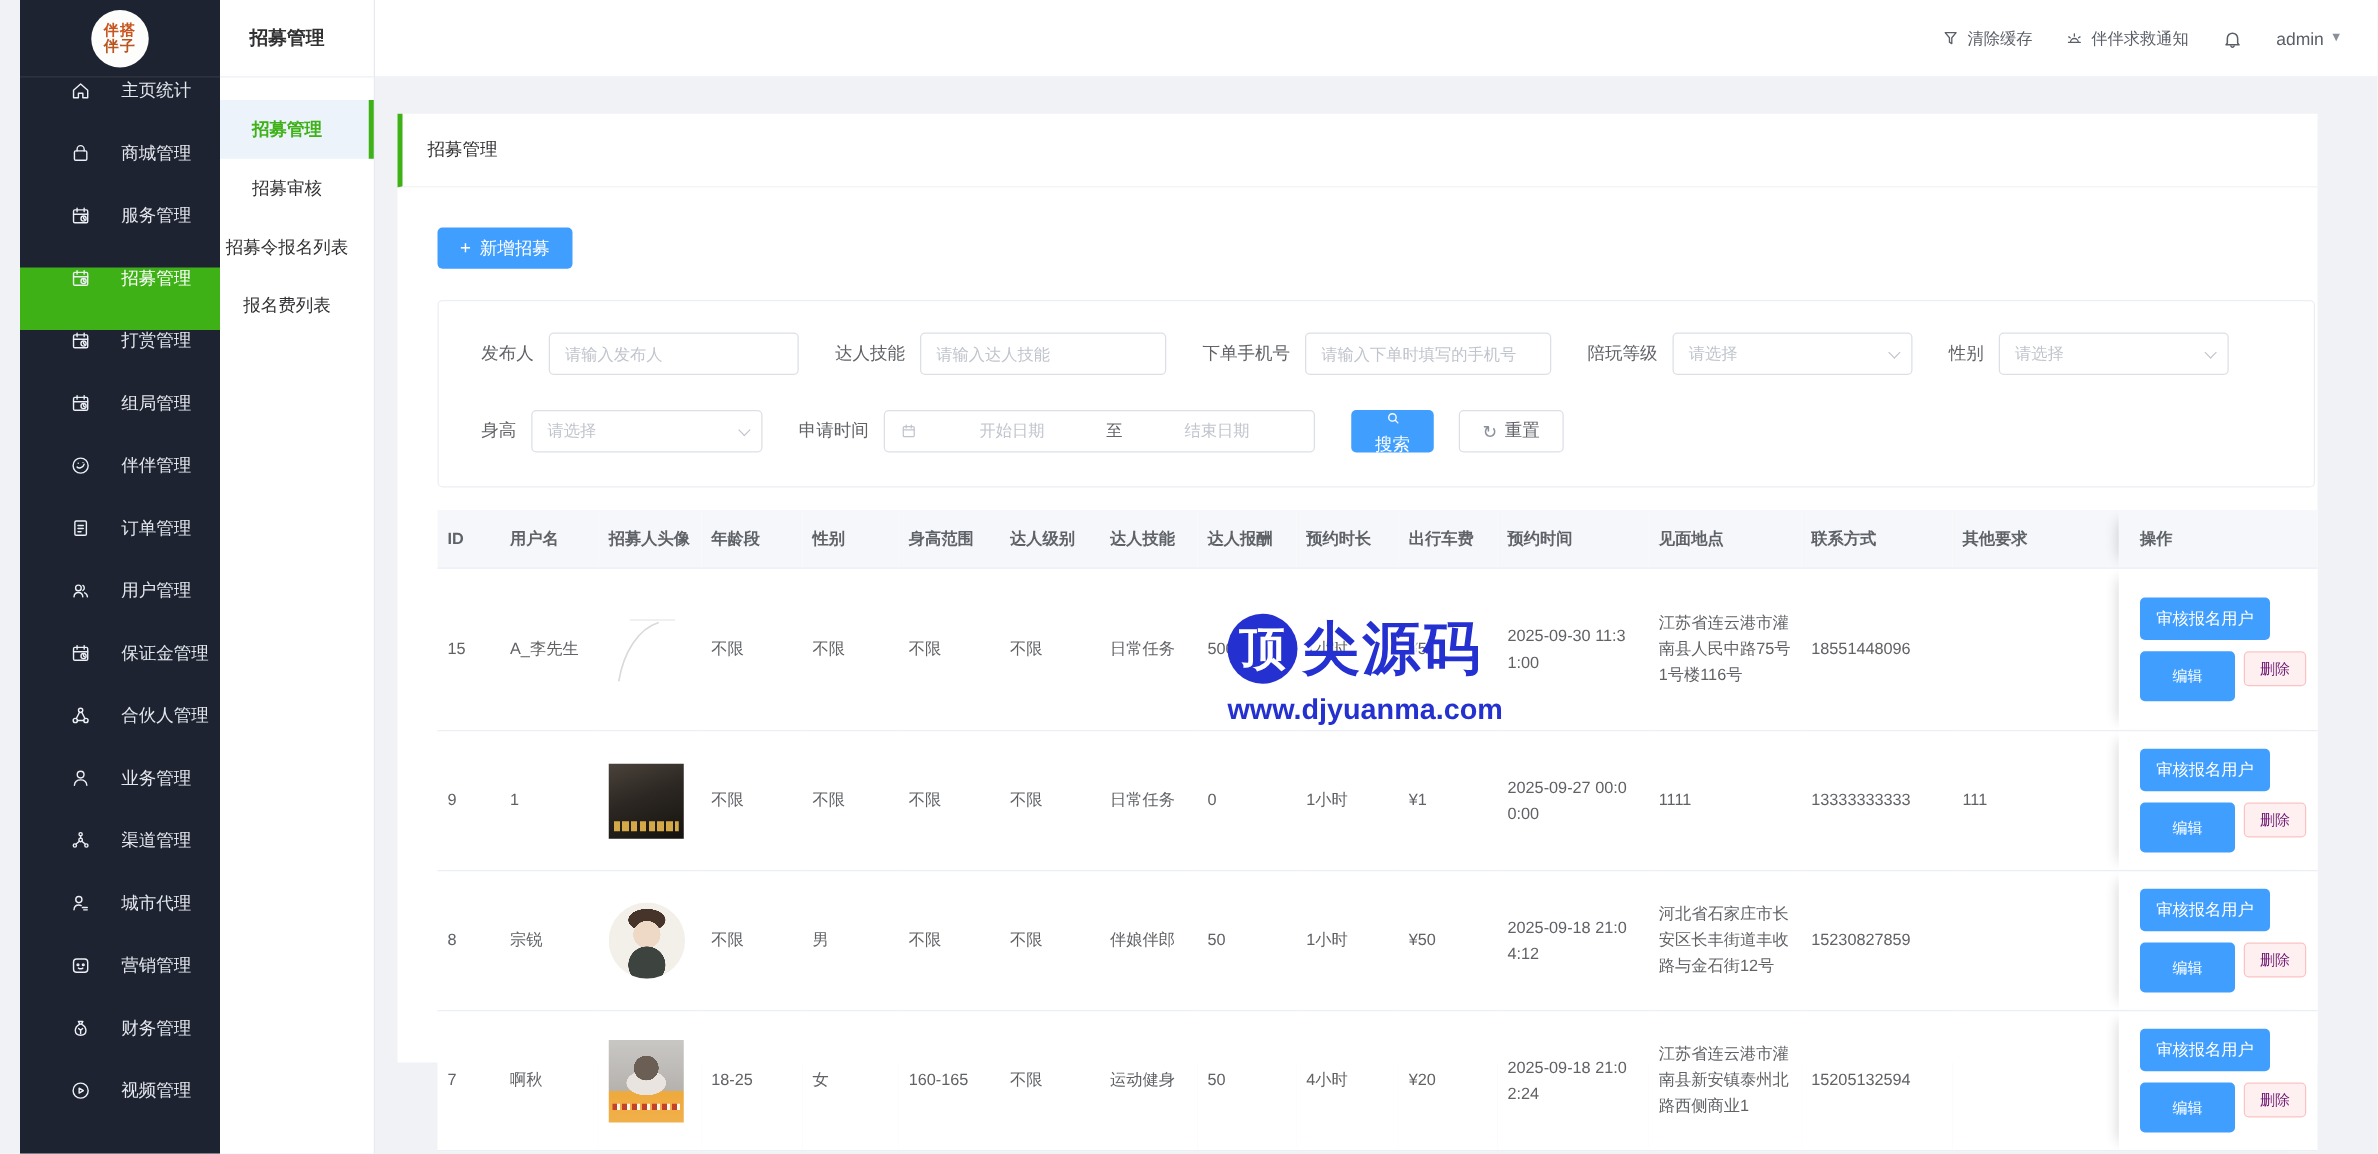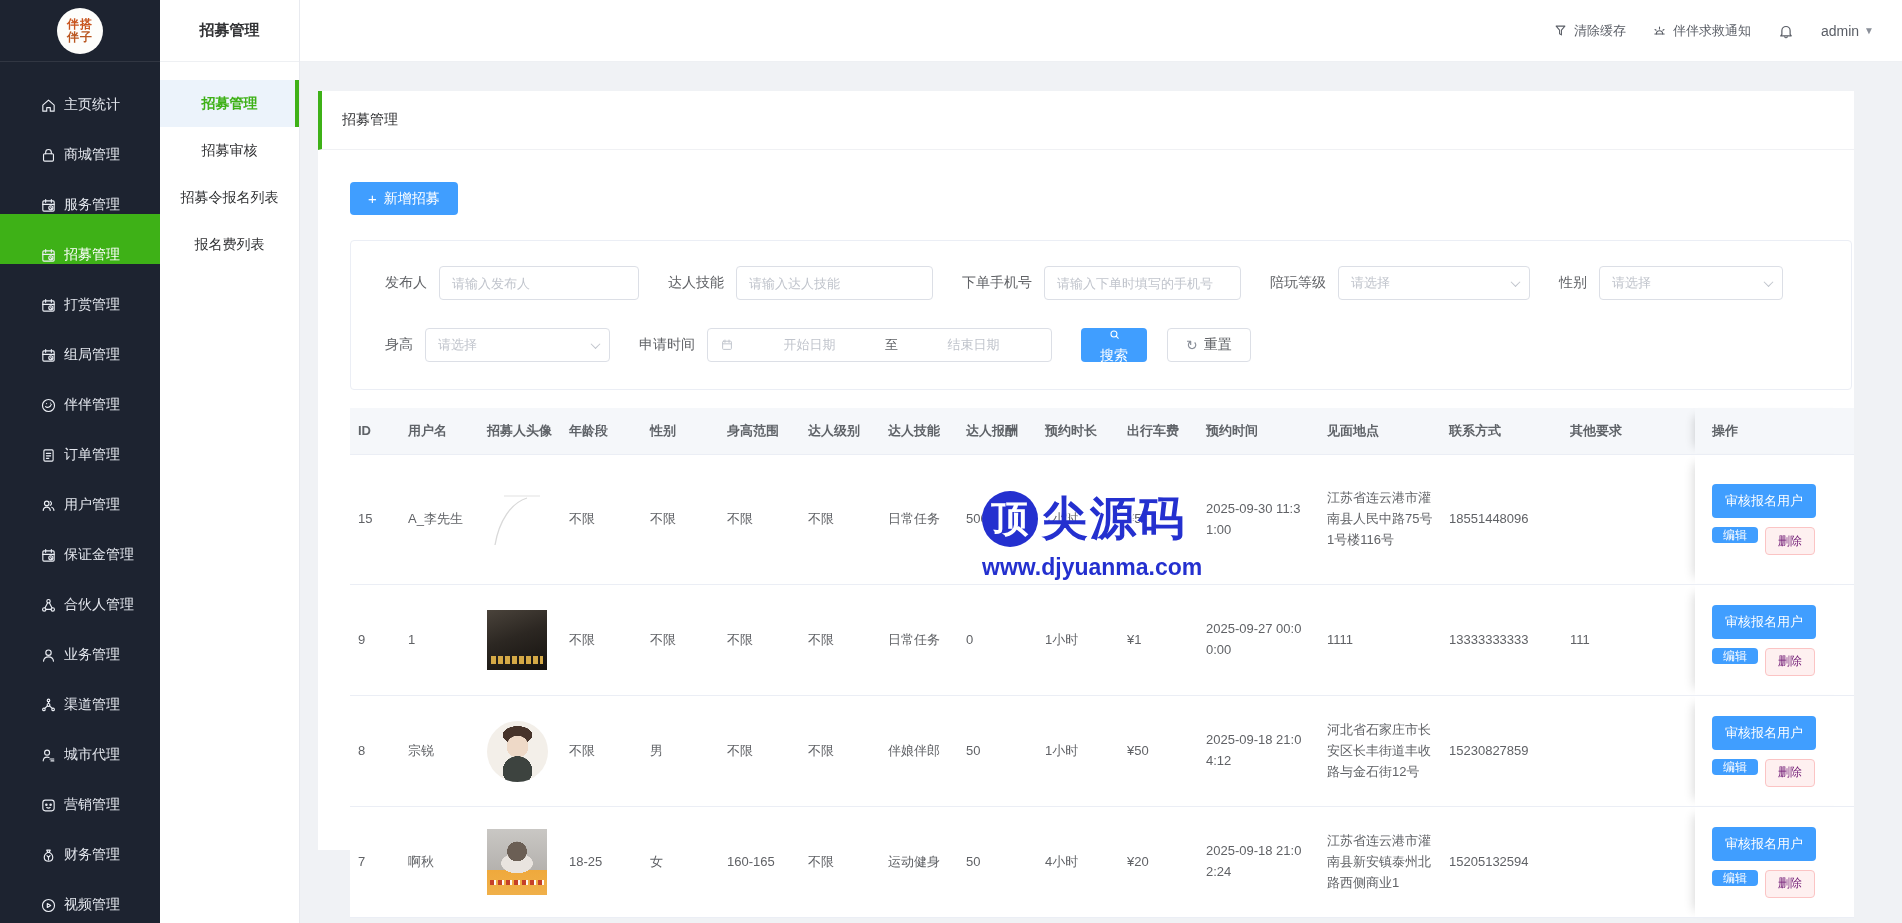--- a/index.html
+++ b/index.html
@@ -1,27 +1,27 @@
 <!DOCTYPE html>
 <html><head>
 <meta charset="utf-8">
 <style>
   * { margin:0; padding:0; box-sizing:border-box; }
   html,body { width:1902px; height:923px; overflow:hidden; }
   body { font-family:"Liberation Sans","DejaVu Sans",sans-serif; background:#f0f2f5; color:#606266; }
   .screen { position:relative; width:1902px; height:923px; }
 
   
-  .sidebar { position:absolute; left:0; top:0; width:160px; height:923px; background:#1d2330; z-index:30; }
+  .sidebar { position:absolute; left:16px; top:0; width:160px; height:923px; background:#1d2330; z-index:30; }
   .logo-area { height:62px; display:flex; align-items:center; justify-content:center; border-bottom:1px solid rgba(255,255,255,.09); }
   .logo-circle { width:46px; height:46px; border-radius:50%; background:#fdfdfb; display:flex; flex-direction:column; align-items:center; justify-content:center; line-height:1.05; }
   .logo-circle span { font-size:12px; font-weight:700; color:#c8541e; letter-spacing:1px; }
   .logo-circle span:last-child { color:#b9551f; }
   .menu { padding-top:2px; }
-  .menu-item { height:50px; display:flex; align-items:flex-end; padding-left:40px; gap:7px; color:#e4e7ee; font-size:14px; cursor:pointer; }
+  .menu-item { height:50px; display:flex; align-items:flex-start; padding-left:40px; gap:24px; color:#e4e7ee; font-size:14px; cursor:pointer; }
   .menu-item.active { background:#3eb117; color:#fff; }
   .micon { width:17px; height:17px; display:inline-flex; color:#eceff5; }
   .micon svg { width:17px; height:17px; }
 
   
   .submenu { position:absolute; left:160px; top:0; width:140px; height:923px; background:#fff; border-right:1px solid #e8eaef; z-index:25; }
   .submenu-title { height:62px; display:flex; align-items:center; justify-content:center; font-size:15px; font-weight:700; color:#303133; border-bottom:1px solid #eef0f3; }
   .submenu-list { padding-top:18px; }
   .submenu-item { height:47px; display:flex; align-items:center; justify-content:center; font-size:14px; color:#303133; cursor:pointer; position:relative; }
   .submenu-item.active { background:#ecf3fb; color:#3eb117; font-weight:700; }
@@ -72,21 +72,21 @@
   table { border-collapse:collapse; table-layout:fixed; width:1504px; }
   thead th { background:#f5f7fa; font-size:13px; font-weight:700; color:#5f6368; text-align:left; padding:13px 8px; line-height:1.55; vertical-align:middle; border-bottom:1px solid #ebeef5; }
   tbody td { font-size:13px; color:#606266; text-align:left; padding:14px 8px; line-height:1.6; vertical-align:middle; border-bottom:1px solid #ebeef5; background:#fff; word-break:break-all; }
   tbody tr { height:111px; }
   tbody tr:first-child { height:130px; }
   th.op, td.op { box-shadow:-9px 0 10px -8px rgba(0,0,0,.16); padding-left:17px;margin-left:12px; }
   td.op { background:#fff; }
 
   .btn-review { display:block; height:34px; padding:0 13px; background:#409eff; border:none; border-radius:4px; color:#fff; font-size:13px; cursor:pointer; font-family:inherit; }
   .row-btns { display:flex; gap:7px; margin-top:9px; }
-  .btn-edit { height:16px; padding:0 11px; background:#409eff; border:none; border-radius:4px; color:#fff; font-size:12px; cursor:pointer; font-family:inherit; }
+  .btn-edit { height:40px; padding:0 26px; background:#409eff; border:none; border-radius:4px; color:#fff; font-size:12px; cursor:pointer; font-family:inherit; }
   .btn-del { height:28px; padding:0 12px; background:#fef0f0; border:1px solid #fbc4c4; border-radius:4px; color:#701a75; font-size:12px; cursor:pointer; font-family:inherit; }
 
   
   .avatar { position:relative; overflow:hidden; }
   .av-blank { width:60px; height:62px; background:#fff; }
   .av-dark  { width:60px; height:60px; background:linear-gradient(160deg,#4a433b 0%,#2c2722 45%,#15120f 100%); }
   .av-dark::after { content:""; position:absolute; left:4px; right:4px; bottom:6px; height:8px;
       background:repeating-linear-gradient(90deg,#e8b84b 0 5px,transparent 5px 7px); opacity:.9; }
   .av-man { width:61px; height:61px; border-radius:50%;
       background:

